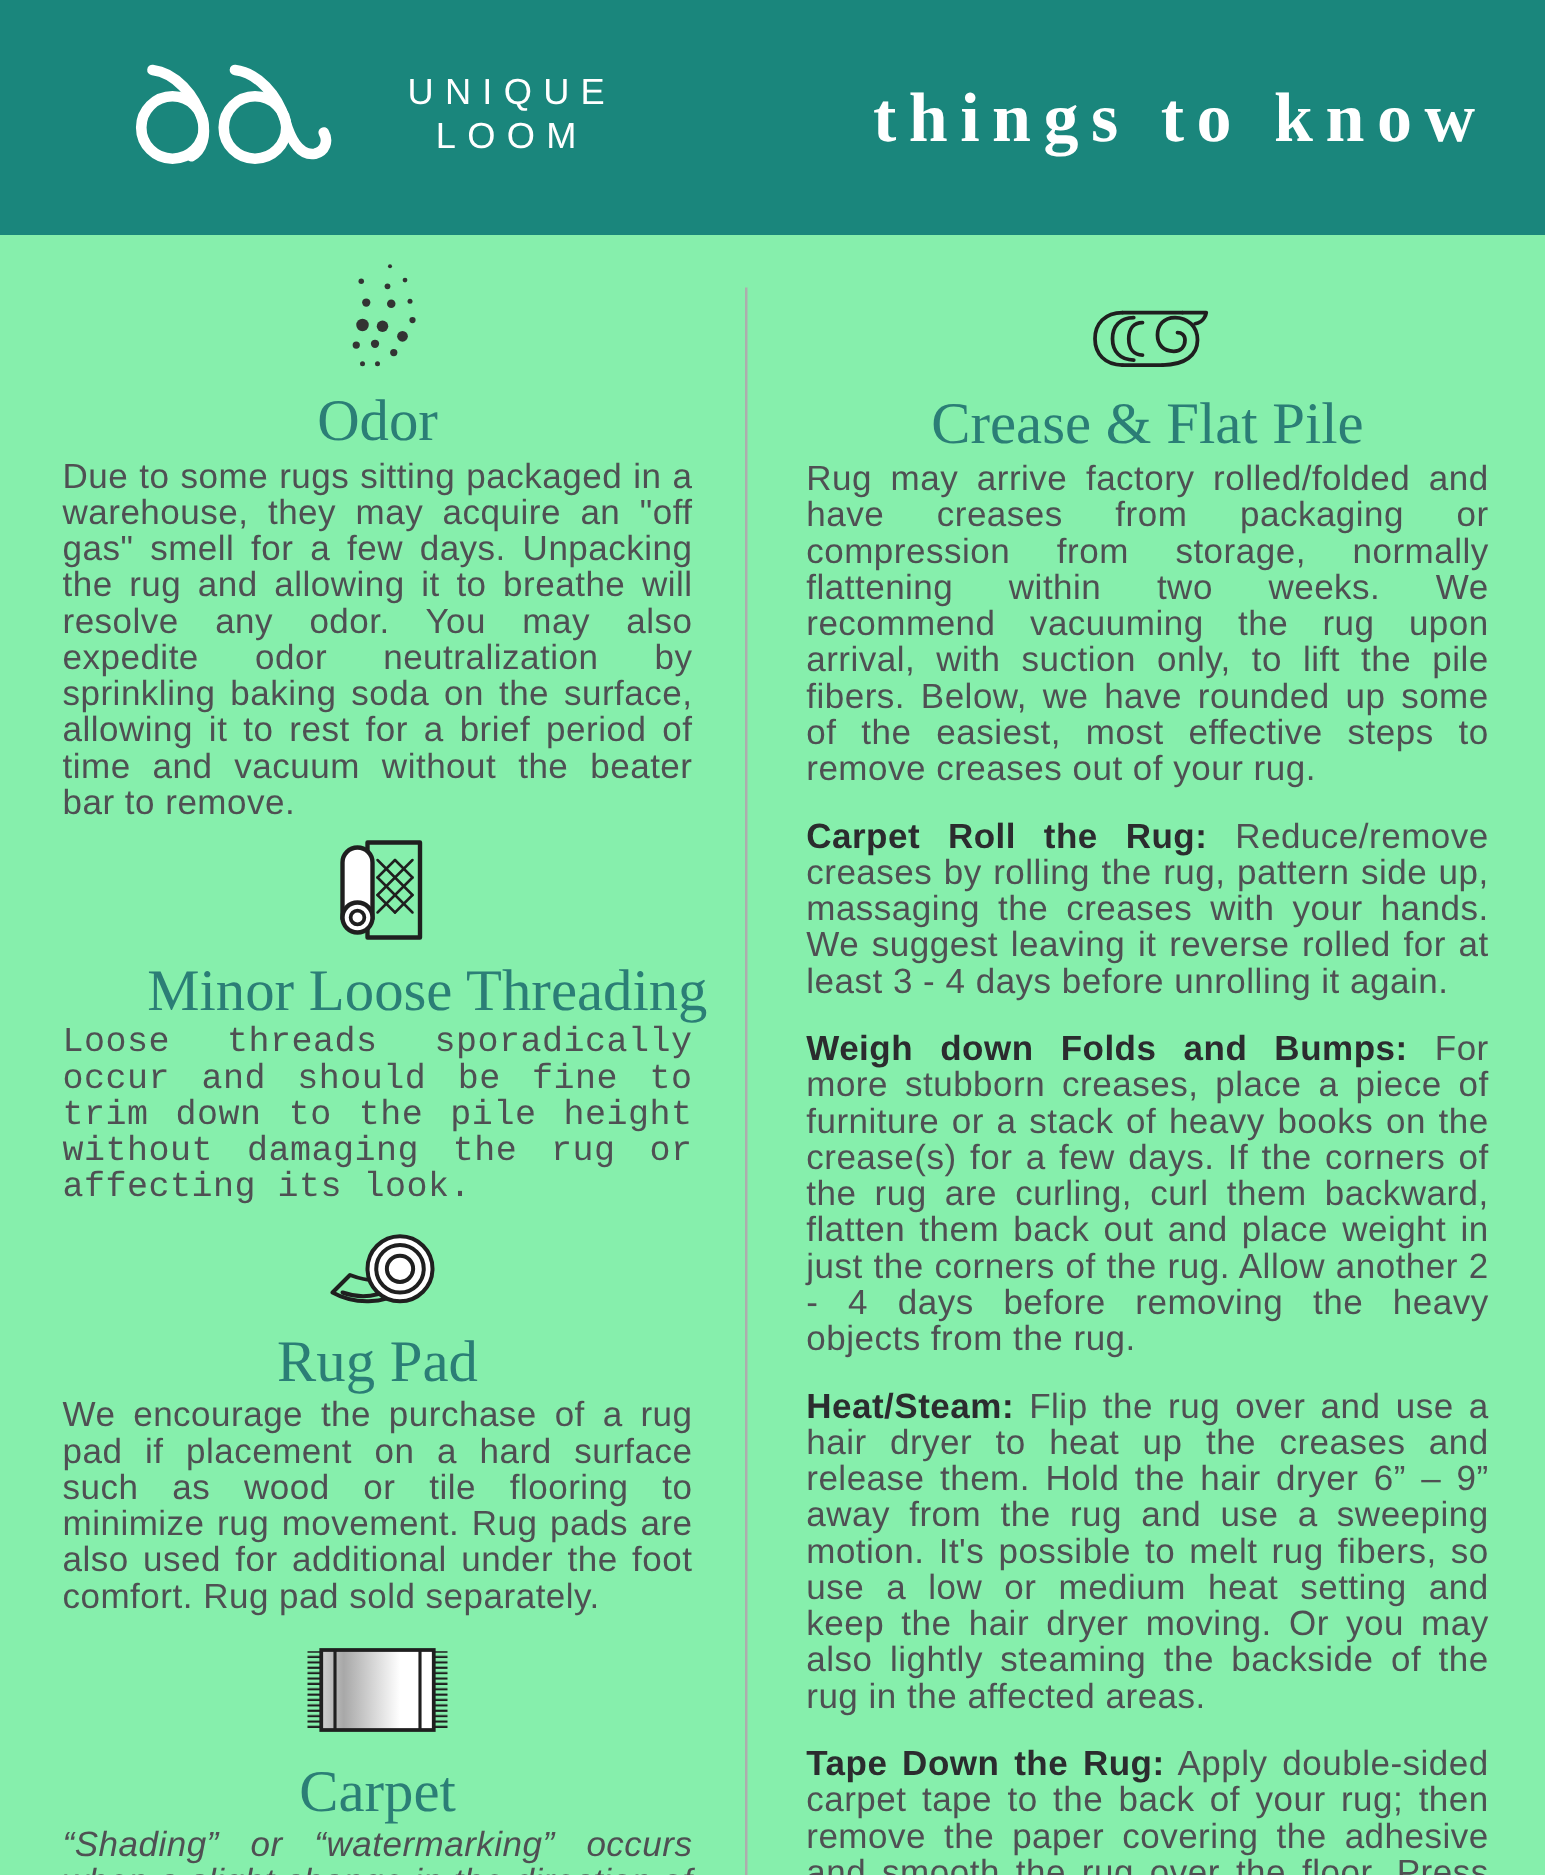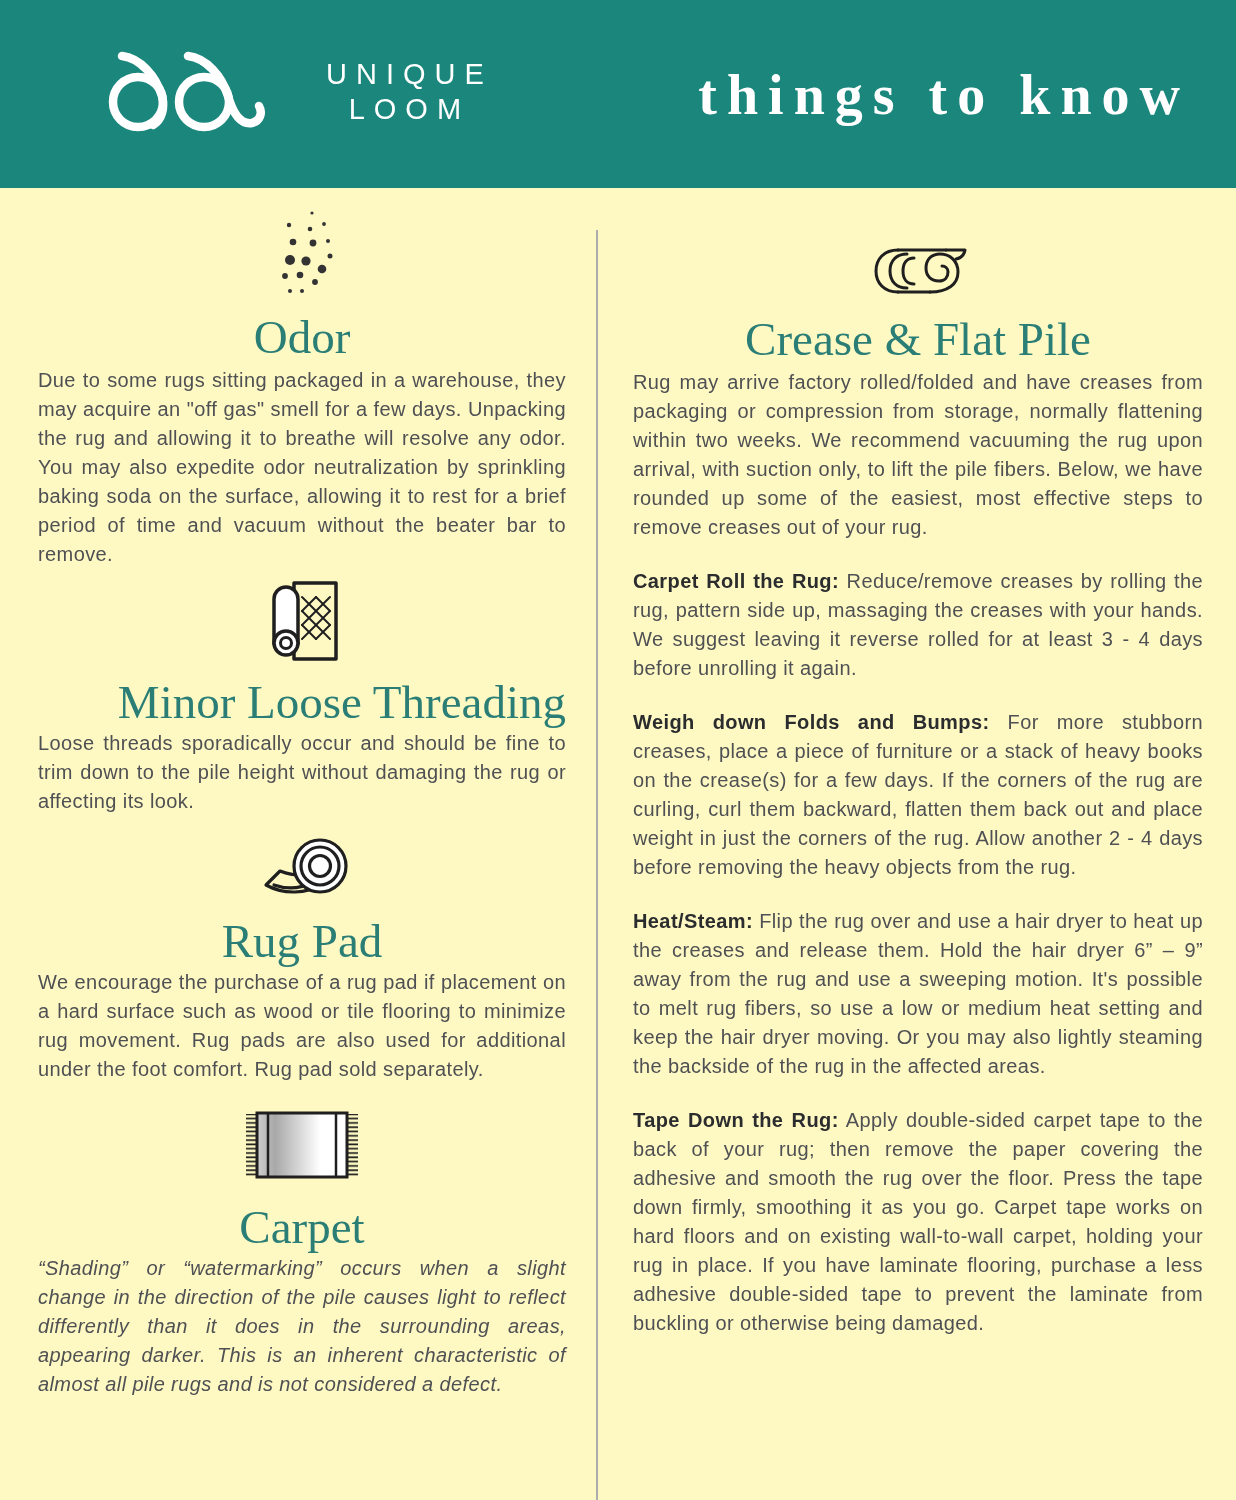--- a/index.html
+++ b/index.html
@@ -1,45 +1,45 @@
 <!DOCTYPE html>
 <html><head>
 <meta charset="utf-8">
 <style>
   html,body{margin:0;padding:0;background:#ffffff;}
   body{width:1236px;height:1500px;position:relative;overflow:hidden;
        font-family:"Liberation Sans",sans-serif;}
-  .page{position:absolute;inset:0;background:#fef9c3;}
+  .page{position:absolute;inset:0;background:#86efac;}
 
   
   .header{position:absolute;left:0;top:0;width:1236px;height:188px;background:#1A867C;}
   .logo{position:absolute;left:98px;top:50px;display:flex;align-items:center;}
   .logo-glyph svg{display:block;}
   .brand{margin-left:16px;color:#ffffff;font-size:29px;letter-spacing:9px;
          line-height:35px;text-align:center;font-weight:400;}
   .page-title{position:absolute;left:500px;top:30px;width:690px;margin:0;
               text-align:right;font-family:"Liberation Serif",serif;font-weight:700;
               color:#ffffff;font-size:56px;letter-spacing:10px;line-height:130px;}
 
   
   .divider{position:absolute;left:596px;top:230px;width:2px;height:1270px;background:#ADADAD;}
   .col{position:absolute;top:188px;}
   .col-left{left:38px;width:528px;}
   .col-right{left:633px;width:570px;}
 
   .icon{display:flex;justify-content:center;}
   h2.h{margin:0;font-family:"Liberation Serif",serif;font-weight:400;text-align:center;
        color:#2B7E76;font-size:47px;line-height:46px;}
-  p.body{margin:0;color:#4F5053;font-size:20px;line-height:29px;letter-spacing:0.4px;
+  p.body{margin:12px;color:#4F5053;font-size:28px;line-height:29px;letter-spacing:0.4px;
          text-align:justify;}
   p.body .tip-label{font-weight:700;color:#2B2C2E;}
 
   
   .sec1 .icon{margin-top:20px;} .sec1 h2{margin-top:18px;} .sec1 p{margin-top:6px;}
-  .sec2 .icon{margin-top:8px;}  .sec2 h2{margin-top:14px;text-align:right;} .sec2 p{margin-top:4px;}
+  .sec2 .icon{margin-top:8px;}  .sec2 h2{margin-top:14px;text-align:right;} .sec2 p{margin-top:4px;font-family:Liberation Mono, monospace;}
   .sec3 .icon{margin-top:22px;} .sec3 h2{margin-top:20px;} .sec3 p{margin-top:4px;}
   .sec4 .icon{margin-top:24px;} .sec4 h2{margin-top:22px;} .sec4 p{margin-top:4px;font-style:italic;}
 
   
   .col-right .icon{margin-top:58px;}
   .col-right h2{margin-top:20px;text-align:center;}
   .col-right p.intro{margin-top:6px;}
   .col-right p.tip{margin-top:25px;}
 
   svg .stroke{fill:none;stroke:#1F1F1F;stroke-linecap:round;stroke-linejoin:round;}

